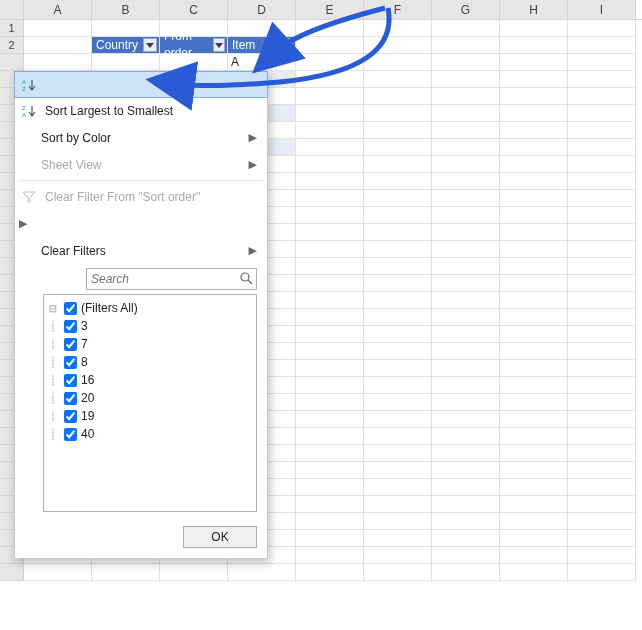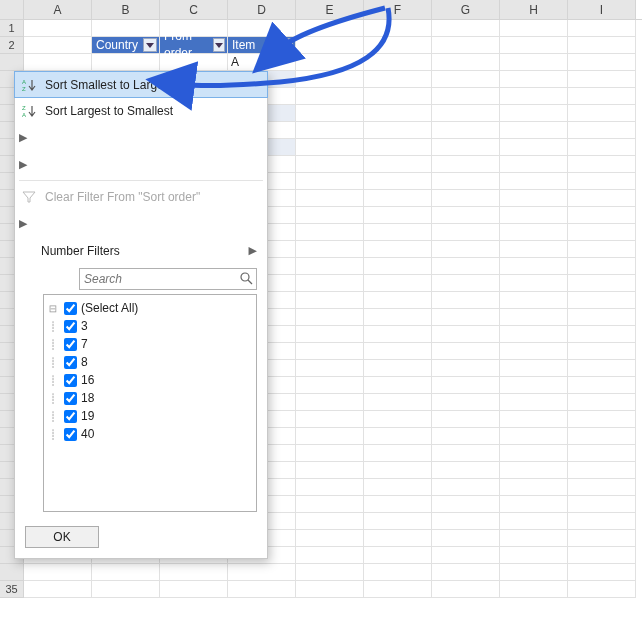--- a/index.html
+++ b/index.html
@@ -23,30 +23,30 @@
   .menu { position: absolute; left: 14px; top: 71px; width: 254px; background: #fff; border: 1px solid #c8c8c8; box-shadow: 2px 4px 10px rgba(0,0,0,0.25); font-size: 12px; }
   .mi { display: flex; align-items: center; height: 27px; padding: 0 10px 0 4px; gap: 6px; }
   .mi.hover { background: #cde3f8; border: 1px solid #7bb1e8; height: 27px; margin: -1px; position: relative; }
   .mi .ico { width: 20px; height: 20px; display: flex; align-items: center; justify-content: center; color: #555; }
   .mi .lbl { flex: 1; }
   .mi .arr { color: #666; font-size: 11px; }
   .mi.disabled { color: #a9a9a9; }
   .mi.indent .lbl { padding-left: 22px; }
   .sep { height: 1px; background: #e3e3e3; margin: 2px 4px; }
 
-  .searchwrap { margin: 4px 10px 4px 17px; position: relative; padding-left: 47px; }
+  .searchwrap { margin: 4px 10px 4px 24px; position: relative; padding-left: 47px; }
   .search { width: 100%; height: 22px; border: 1px solid #b0b0b0; padding: 0 22px 0 4px; font-size: 12px; font-style: italic; color: #888; }
   .magn { position: absolute; right: 4px; top: 3px; color: #666; }
 
   .checklist { margin: 4px 10px 6px 28px; border: 1px solid #b0b0b0; height: 218px; padding: 4px 2px; overflow: hidden; }
   .ci { display: flex; align-items: center; gap: 4px; height: 18px; font-size: 12px; }
   .tree { color: #999; font-size: 10px; width: 14px; text-align: center; }
   .chk { width: 13px; height: 13px; }
 
-  .btnrow { display: flex; justify-content: flex-end; gap: 8px; padding: 8px 10px 10px; flex-direction: column; }
+  .btnrow { display: flex; justify-content: flex-end; gap: 8px; padding: 8px 10px 10px; }
   .btn { width: 74px; height: 22px; border: 1px solid #acacac; background: #f0f0f0; font-size: 12px; text-align: center; line-height: 20px; cursor: pointer; }
 
   
   .anno { position: absolute; left: 0; top: 0; pointer-events: none; }
 </style>
 </head>
 <body>
 
 <div class="sheet">
   <div class="colheads">
@@ -476,90 +476,79 @@
           <div class="cell"></div>
           <div class="cell"></div>
           <div class="cell"></div>
           <div class="cell"></div>
           <div class="cell"></div>
           <div class="cell"></div>
           <div class="cell"></div>
           <div class="cell"></div>
         </div>
       </div>
-    <div class="row">
-        <div class="rh">35</div>
-        <div class="cell"></div>
-        <div class="cell"></div>
-        <div class="cell"></div>
-        <div class="cell"></div>
-        <div class="cell"></div>
-        <div class="cell"></div>
-        <div class="cell"></div>
-        <div class="cell"></div>
-        <div class="cell"></div>
-      </div>
   </div>
 </div>
 
 <div class="menu">
   <div class="mi hover">
     <span class="ico">
         <svg width="14" height="14" viewBox="0 0 14 14">
           <text x="0" y="6" font-size="6" fill="#3a6">A</text>
           <text x="0" y="13" font-size="6" fill="#3a6">Z</text>
           <path d="M10 2 L10 11 M7 8 L10 12 L13 8" stroke="#555" fill="none" stroke-width="1.2"></path>
         </svg>
       </span>
-    <span class="lbl">Sort Smallest to Largest</span>
   </div>
   <div class="mi">
     <span class="ico">
         <svg width="14" height="14" viewBox="0 0 14 14">
           <text x="0" y="6" font-size="6" fill="#3a6">Z</text>
           <text x="0" y="13" font-size="6" fill="#3a6">A</text>
           <path d="M10 2 L10 11 M7 8 L10 12 L13 8" stroke="#555" fill="none" stroke-width="1.2"></path>
         </svg>
       </span>
     <span class="lbl">Sort Largest to Smallest</span>
   </div>
   <div class="mi indent">
+    <span class="lbl">Sort by Color</span>
     <span class="arr">▶</span>
   </div>
   <div class="mi indent disabled">
+    <span class="lbl">Sheet View</span>
     <span class="arr">▶</span>
   </div>
   <div class="sep"></div>
   <div class="mi disabled">
     <span class="ico">
         <svg width="14" height="14" viewBox="0 0 14 14">
           <path d="M1 2 L13 2 L8 8 L8 12 L6 12 L6 8 Z" fill="none" stroke="#bbb"></path>
         </svg>
       </span>
     <span class="lbl">Clear Filter From "Sort order"</span>
   </div>
   <div class="mi indent disabled">
     <span class="arr">▶</span>
   </div>
   <div class="mi indent">
-    <span class="lbl">Number Filters</span>
+    <span class="lbl">Clear Filters</span>
     <span class="arr">▶</span>
   </div>
   <div class="searchwrap">
     <input class="search" placeholder="Search" style="">
     <span class="magn"><svg width="14" height="14" viewBox="0 0 14 14">
           <circle cx="6" cy="6" r="4" fill="none" stroke="#666" stroke-width="1.2"></circle>
           <line x1="9" y1="9" x2="13" y2="13" stroke="#666" stroke-width="1.2"></line>
         </svg></span>
   </div>
   <div class="checklist" id="checklist">
       <div class="ci">
         <span class="tree">⊟</span>
         <input type="checkbox" class="chk" checked="" style="">
-        <span>(Select All)</span>
+        <span>(Filters All)</span>
       </div>
       <div class="ci">
         <span class="tree">┊</span>
         <input type="checkbox" class="chk" checked="" style="">
         <span>3</span>
       </div>
       <div class="ci">
         <span class="tree">┊</span>
         <input type="checkbox" class="chk" checked="" style="">
         <span>7</span>
@@ -570,21 +559,21 @@
         <span>8</span>
       </div>
       <div class="ci">
         <span class="tree">┊</span>
         <input type="checkbox" class="chk" checked="" style="">
         <span>16</span>
       </div>
       <div class="ci">
         <span class="tree">┊</span>
         <input type="checkbox" class="chk" checked="" style="">
-        <span>18</span>
+        <span>20</span>
       </div>
       <div class="ci">
         <span class="tree">┊</span>
         <input type="checkbox" class="chk" checked="" style="">
         <span>19</span>
       </div>
       <div class="ci">
         <span class="tree">┊</span>
         <input type="checkbox" class="chk" checked="" style="">
         <span>40</span>

